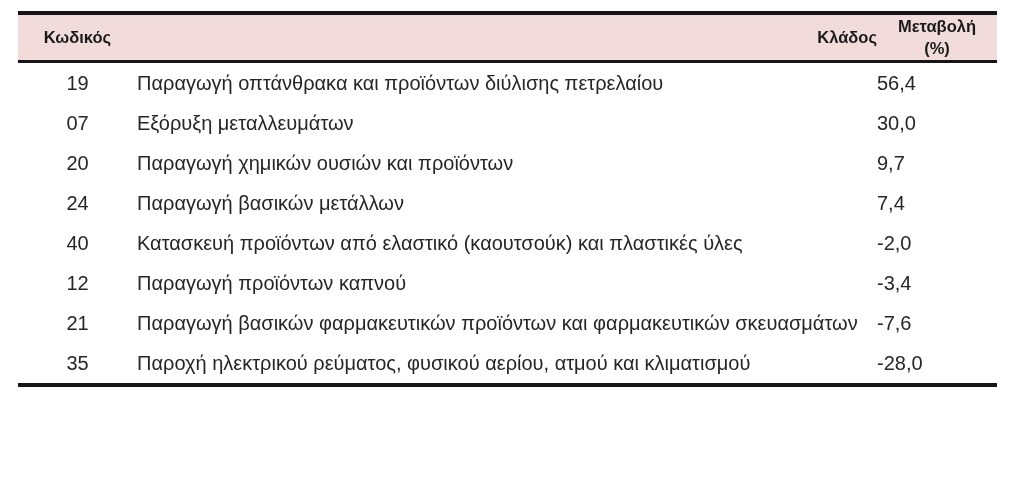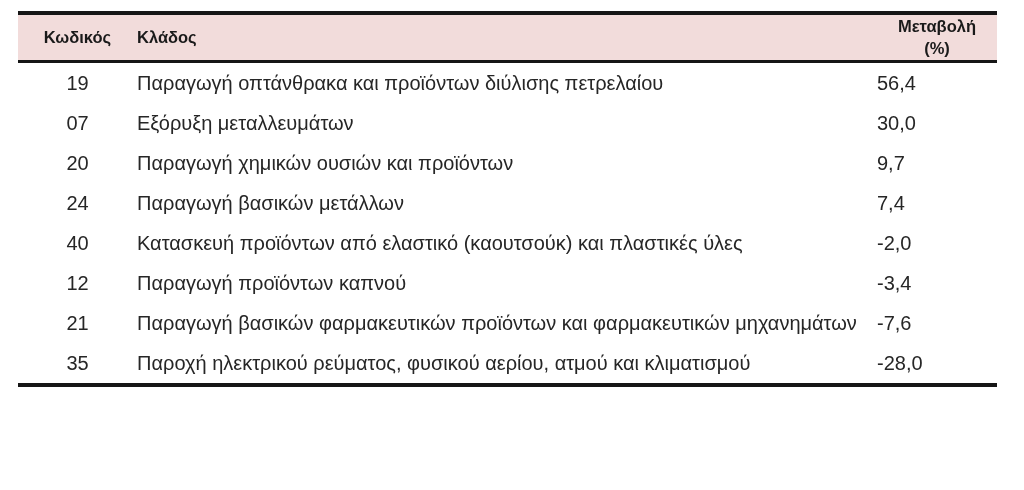--- a/index.html
+++ b/index.html
@@ -46,21 +46,21 @@
   .col-code {
     flex: 0 0 119px;
     width: 119px;
     text-align: center;
   }
   .col-sector {
     flex: 1 1 auto;
     text-align: left;
   }
   .thead .col-sector {
-    text-align: left;
+    text-align: right;
   }
   .col-change {
     flex: 0 0 120px;
     width: 120px;
     box-sizing: border-box;
     padding-right: 21px;
   }
   .thead .col-change {
     text-align: center;
     padding-right: 0;
@@ -111,21 +111,21 @@
         <div class="col-sector">Κατασκευή προϊόντων από ελαστικό (καουτσούκ) και πλαστικές ύλες</div>
         <div class="col-change">-2,0</div>
       </div>
       <div class="tr">
         <div class="col-code">12</div>
         <div class="col-sector">Παραγωγή προϊόντων καπνού</div>
         <div class="col-change">-3,4</div>
       </div>
       <div class="tr">
         <div class="col-code">21</div>
-        <div class="col-sector">Παραγωγή βασικών φαρμακευτικών προϊόντων και φαρμακευτικών μηχανημάτων</div>
+        <div class="col-sector">Παραγωγή βασικών φαρμακευτικών προϊόντων και φαρμακευτικών σκευασμάτων</div>
         <div class="col-change">-7,6</div>
       </div>
       <div class="tr">
         <div class="col-code">35</div>
         <div class="col-sector">Παροχή ηλεκτρικού ρεύματος, φυσικού αερίου, ατμού και κλιματισμού</div>
         <div class="col-change">-28,0</div>
       </div>
     </div>
 
   </div>

